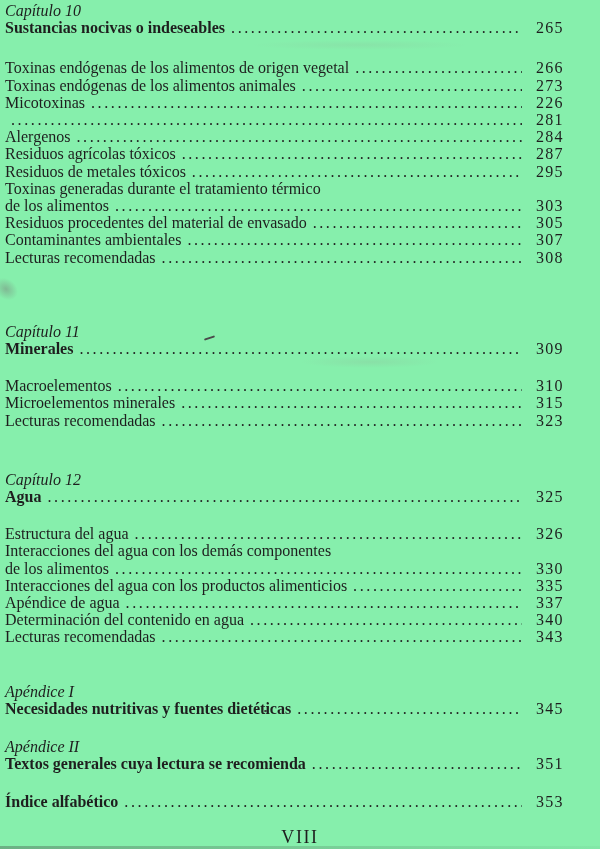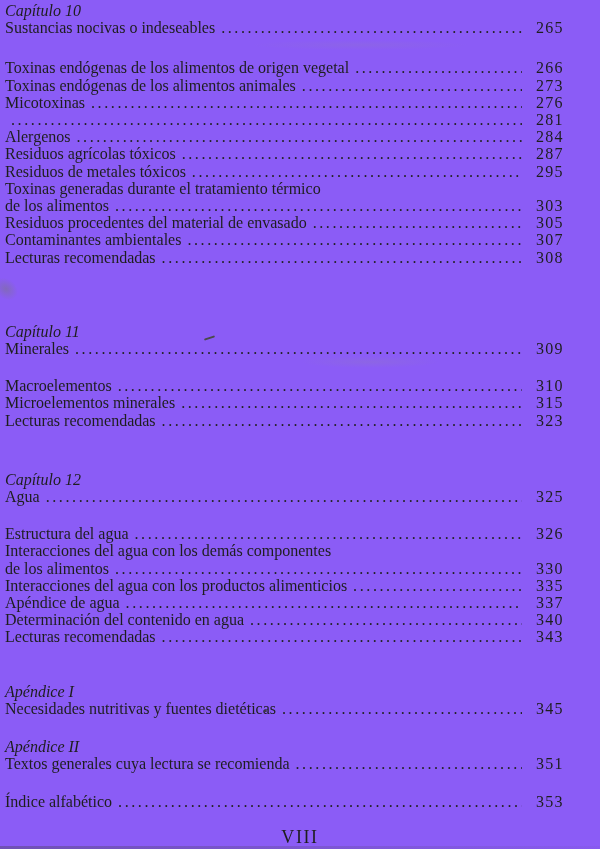--- a/index.html
+++ b/index.html
@@ -2,41 +2,41 @@
 <html><head>
 <meta charset="utf-8">
 <style>
   html, body { margin: 0; padding: 0; background: #ffffff; }
 
   .page {
     position: relative;
     width: 600px;
     height: 849px;
     box-sizing: border-box;
-    background: #8b5cf6;
+    background: #86efac;
     color: #1e1e1e;
     font-family: "Liberation Serif", "DejaVu Serif", serif;
     font-size: 16px;
     line-height: 17.2px;
     padding: 2px 10px 12px 5px;
     overflow: hidden;
   }
 
   .chapter-label {
     font-style: italic;
   }
 
   .row {
     display: flex;
     align-items: baseline;
   }
 
   .row .title { white-space: nowrap; }
 
-  .chapter-row .title { font-weight: normal; }
+  .chapter-row .title { font-weight: bold; }
 
   .dots {
     flex: 1 1 auto;
     overflow: hidden;
     white-space: nowrap;
     margin-left: 6px;
     margin-right: 14px;
     height: 17.2px;
   }
   .dots::after {
@@ -148,21 +148,21 @@
       <span class="dots"></span>
       <span class="pagenum">273</span>
     </div>
   </div>
 
   <div class="entry">
 
     <div class="row">
       <span class="title">Micotoxinas</span>
       <span class="dots"></span>
-      <span class="pagenum">276</span>
+      <span class="pagenum">226</span>
     </div>
   </div>
 
   <div class="entry">
 
     <div class="row">
       <span class="dots"></span>
       <span class="pagenum">281</span>
     </div>
   </div>

